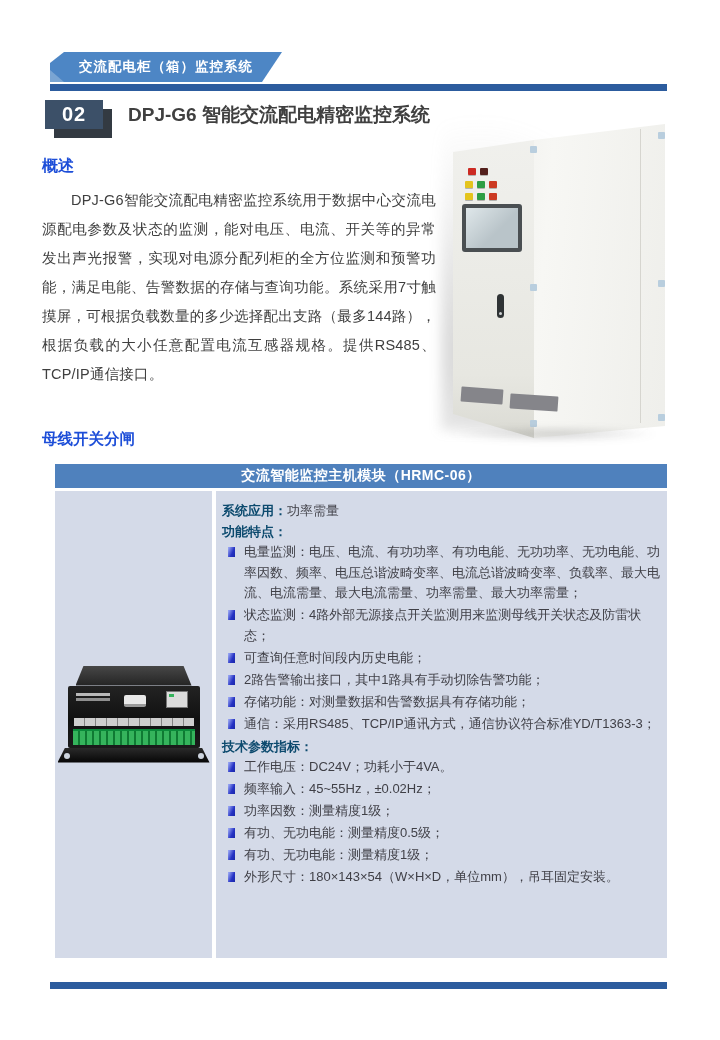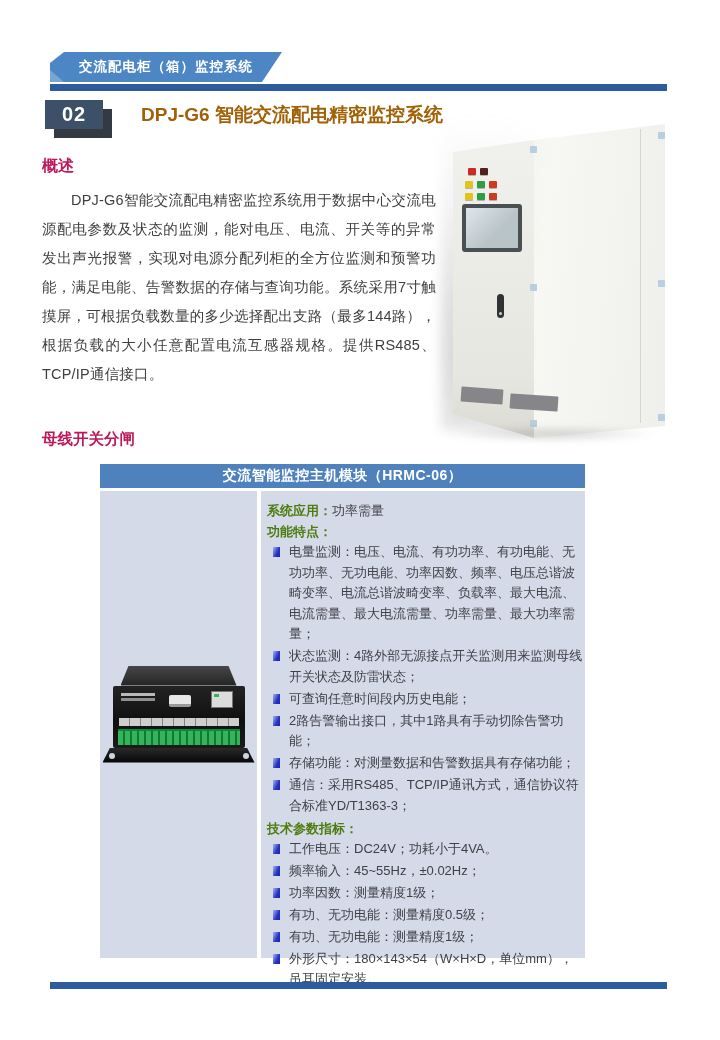--- a/index.html
+++ b/index.html
@@ -26,24 +26,24 @@
   .header-rule{position:absolute;left:50px;top:84px;width:617px;height:7px;background:#2c5c9e;}
   
   .chapter-box{
     position:absolute;left:45px;top:100px;width:58px;height:29px;background:#3c5068;
     box-shadow:9px 9px 0 0 #333a42;
     display:flex;align-items:center;justify-content:center;text-align:center;
   }
   .chapter-num{color:#fff;font-weight:bold;font-size:20px;letter-spacing:1px;}
   .chapter-title{
     position:absolute;left:128px;top:100px;height:29px;line-height:30px;
-    font-weight:bold;font-size:19px;color:#a16207;white-space:nowrap;margin-left:13px;
-  }
-  
-  .sec-heading{position:absolute;font-weight:bold;color:#be185d;}
+    font-weight:bold;font-size:19px;color:#404040;white-space:nowrap;
+  }
+  
+  .sec-heading{position:absolute;font-weight:bold;color:#1d4ed8;}
   .overview-heading{left:42px;top:156px;font-size:16px;}
   .modules-heading{left:42px;top:429px;font-size:15.5px;}
   .overview-par{
     position:absolute;left:42px;top:186px;width:394px;
     font-size:14.5px;line-height:29px;text-align:justify;text-indent:2em;
     letter-spacing:.2px;color:#3f3f3f;
   }
   
   .cab-fig{position:absolute;left:437px;top:96px;width:238px;height:348px;}
   .cab-bgshadow{
@@ -72,34 +72,34 @@
   }
   .cab-handle{position:absolute;left:60px;top:198px;width:7px;height:24px;background:#2f3335;border-radius:4px;}
   .cab-handle::after{content:"";position:absolute;left:2px;bottom:3px;width:3px;height:3px;border-radius:50%;background:#cfd3d5;}
   .cab-vent{position:absolute;height:15px;background:#85858a;transform:rotate(4deg);border-radius:1px;}
   .cab-ground{
     position:absolute;left:8px;bottom:2px;width:215px;height:16px;
     background:radial-gradient(ellipse at 50% 50%,rgba(60,60,60,.22),transparent 70%);
     filter:blur(3px);
   }
   
-  .mod-table{position:absolute;left:55px;top:464px;width:485px;margin-left:45px;}
+  .mod-table{position:absolute;left:55px;top:464px;width:612px;}
   .mod-table-header{
     height:24px;background:#4f81bd;color:#fff;font-weight:bold;font-size:14px;
     display:flex;align-items:center;justify-content:center;letter-spacing:.5px;
   }
   .mod-table-body{display:flex;margin-top:3px;gap:4px;height:467px;}
   .mod-photo-cell{
     width:157px;background:#d4dae8;display:flex;align-items:center;justify-content:center;flex:none;
   }
   .mod-specs-cell{
     flex:1;background:#d4dae8;padding:9px 2px 10px 6px;font-size:13px;color:#3f3f46;
   }
   .spec-line{line-height:21px;}
-  .spec-label{font-weight:bold;color:#4d7c0f;}
+  .spec-label{font-weight:bold;color:#0c4a6e;}
   ul.blist{list-style:none;margin:0;padding:0;}
   ul.blist li{position:relative;padding-left:22px;line-height:20.5px;margin-bottom:1.5px;}
   .blt{
     position:absolute;left:6px;top:5px;width:7px;height:10px;
     background:linear-gradient(115deg,#93a0f0 10%,#2633c4 60%,#1a27a8);
   }
   
   .dev-fig{position:relative;width:152px;height:100px;margin-top:-18px;}
   .dev-top{
     position:absolute;left:18px;top:0;width:116px;height:20px;

